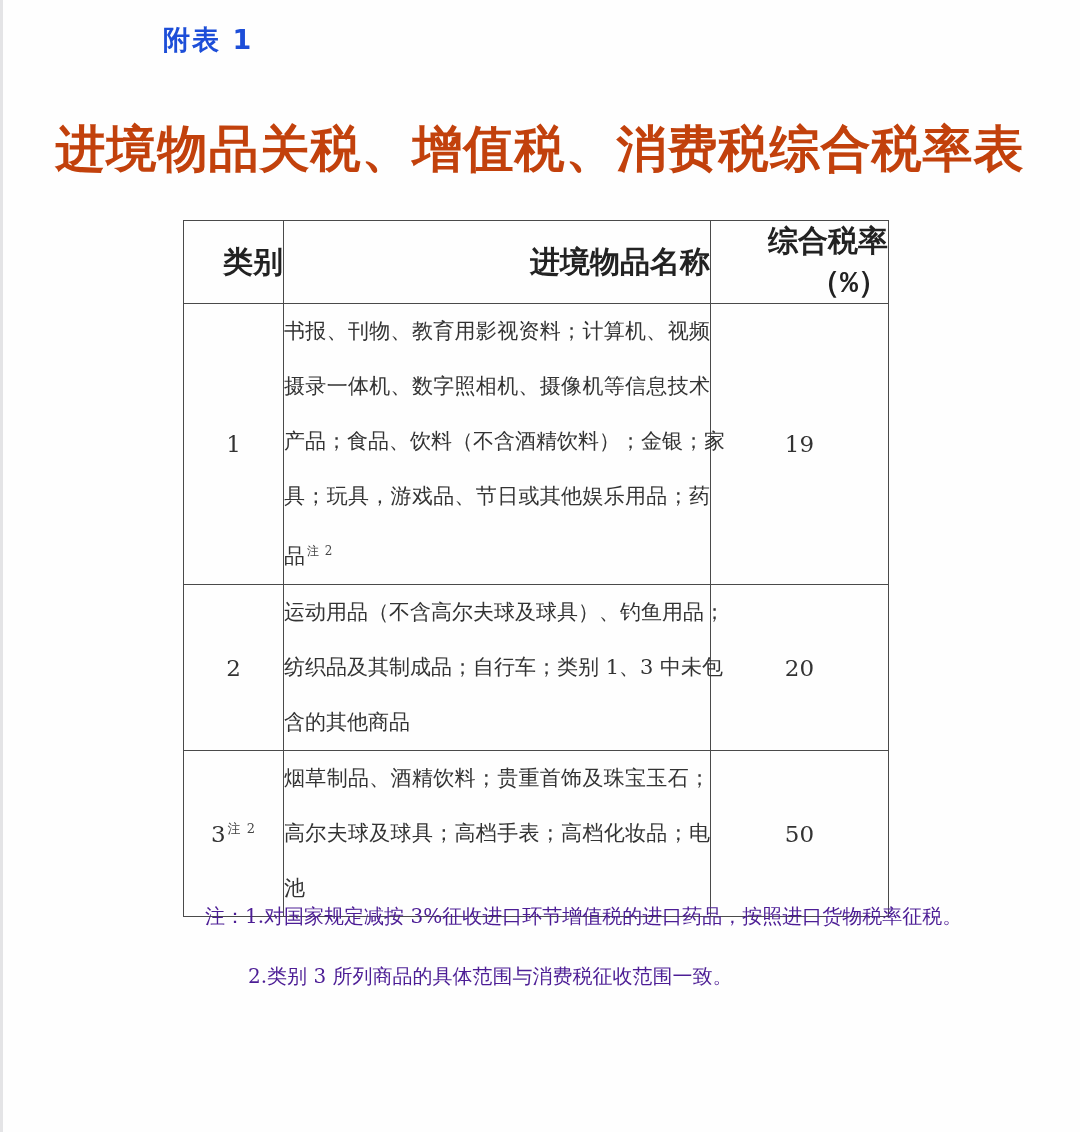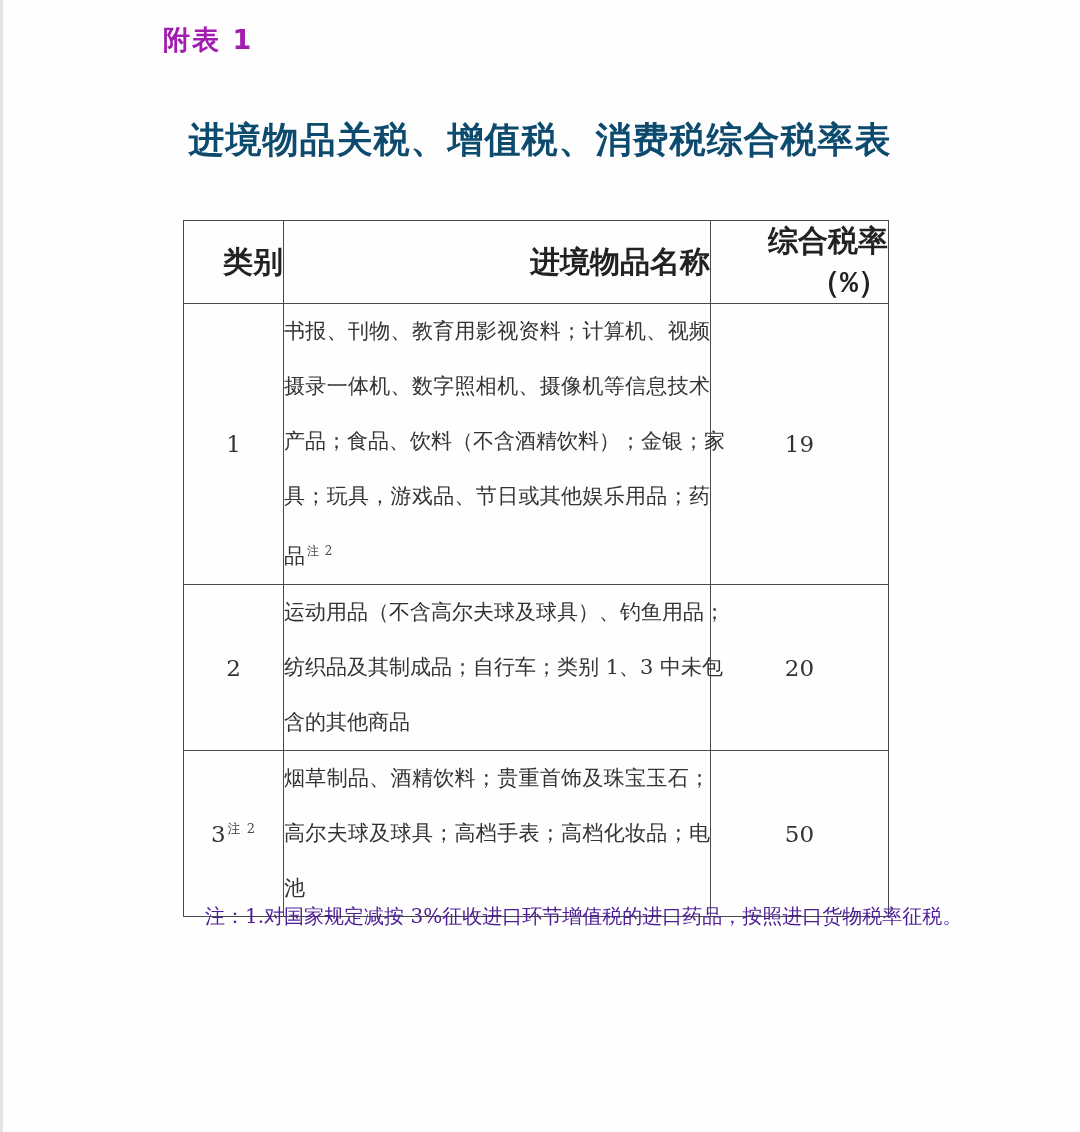--- a/index.html
+++ b/index.html
@@ -10,27 +10,27 @@
     color:#2b2b2b;
     position:relative;
     overflow:hidden;
   }
   .page{position:relative;width:1080px;height:1132px;background:#fefefe;}
   .scan-edge{position:absolute;left:0;top:0;width:3px;height:100%;background:#e4e4e6;}
 
   .doc-tag{
     position:absolute;left:163px;top:22px;
     font-family:"DejaVu Sans","Liberation Sans",sans-serif;
-    font-size:27px;font-weight:700;color:#a21caf;
+    font-size:27px;font-weight:700;color:#1d4ed8;
     letter-spacing:2px;
   }
   .doc-title{
     position:absolute;left:0;top:116px;width:1080px;
     text-align:center;
-    font-size:36px;font-weight:700;color:#0c4a6e;
+    font-size:50px;font-weight:700;color:#c2410c;
     letter-spacing:1px;
   }
 
   table.tax{
     position:absolute;left:183px;top:220px;
     border-collapse:collapse;table-layout:fixed;
     width:705px;
   }
   table.tax col.c1{width:100px;}
   table.tax col.c2{width:427px;}
@@ -130,14 +130,15 @@
           <div class="jline">高尔夫球及球具；高档手表；高档化妆品；电</div>
           <div class="jline last">池</div>
         </td>
         <td class="rate-cell">50</td>
       </tr>
     </tbody>
   </table>
 
   <div class="notes">
     <div class="note-line"><span>注：</span><span>1.对国家规定减按 3%征收进口环节增值税的进口药品，按照进口货物税率征税。</span></div>
+    <div class="note-line indent">2.类别 3 所列商品的具体范围与消费税征收范围一致。</div>
   </div>
 </div>
 
 </body></html>

